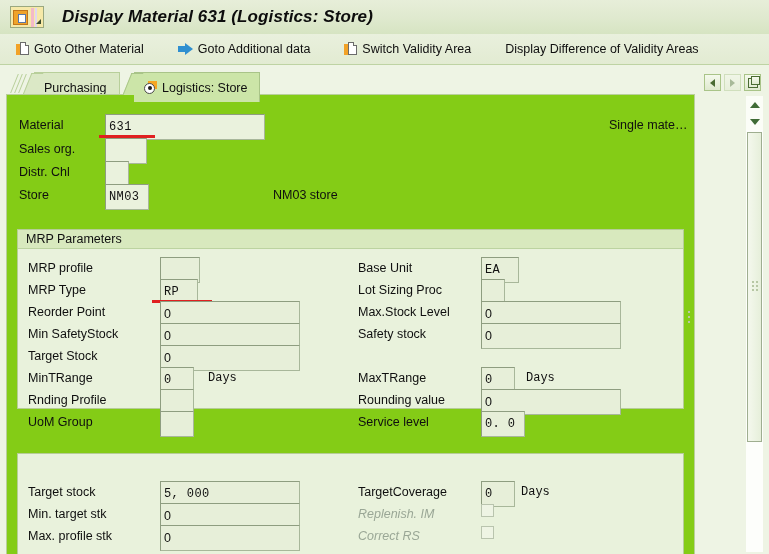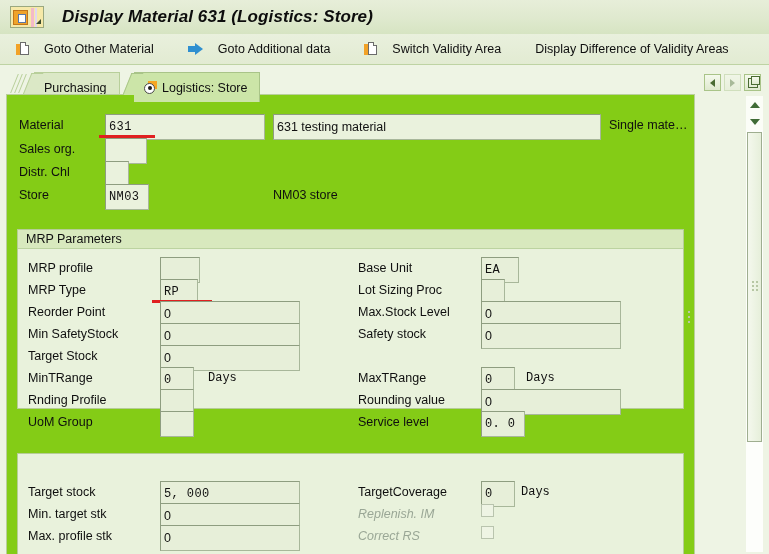--- a/index.html
+++ b/index.html
@@ -44,21 +44,21 @@
   }
 
   
   .apptoolbar{
     position:absolute;left:0;top:34px;width:769px;height:30px;
     background:linear-gradient(to bottom,#e9f0dd 0%,#e2ebd2 100%);
     border-bottom:1px solid #bed3a3;
     display:flex;align-items:center;
   }
   .tbtn{display:flex;align-items:center;height:24px;padding:0 10px;cursor:default;}
-  .tbtn .lbl{font-size:12.5px;color:#0f0f0f;margin-left:14px;}
+  .tbtn .lbl{font-size:12.5px;color:#0f0f0f;margin-left:4px;}
   .ic-newdoc{
     width:14px;height:14px;position:relative;flex:0 0 auto;
   }
   .ic-newdoc .sh{position:absolute;left:0;top:2px;width:8px;height:11px;background:#f2a227;}
   .ic-newdoc .pg{position:absolute;left:4px;top:0px;width:9px;height:13px;background:#fff;border:1px solid #6b6b6b;box-sizing:border-box;}
   .ic-newdoc .pg:after{content:"";position:absolute;right:-1px;top:-1px;width:4px;height:4px;background:#e9f0dd;border-left:1px solid #6b6b6b;border-bottom:1px solid #6b6b6b;box-sizing:border-box;}
   .ic-arrow{width:16px;height:12px;position:relative;flex:0 0 auto;}
   .ic-arrow .st{position:absolute;left:0;top:3px;width:8px;height:6px;background:#2f8fd0;}
   .ic-arrow .hd{position:absolute;left:7px;top:0;width:0;height:0;border-top:6px solid transparent;border-bottom:6px solid transparent;border-left:8px solid #2f8fd0;}
 
@@ -228,21 +228,20 @@
   </div>
 
   <div class="canvas">
 
     <div class="hdrblock">
 
       <div class="row" style="left:12px;top:20px;width:80px">
         <span class="lab">Material</span>
       </div>
       <div class="fld mono" style="position:absolute;left:98px;top:19px;width:160px">631</div>
-      <div class="fld" style="position:absolute;left:266px;top:19px;width:328px">631 testing material</div>
       <div class="row" style="left:602px;top:20px">
         <span class="lab">Single mate…</span>
       </div>
       <div class="underline" style="left:92px;top:40px;width:56px"></div>
 
       <div class="row" style="left:12px;top:44px;width:80px">
         <span class="lab">Sales org.</span>
       </div>
       <div class="fld" style="position:absolute;left:98px;top:43px;width:42px"></div>
 

